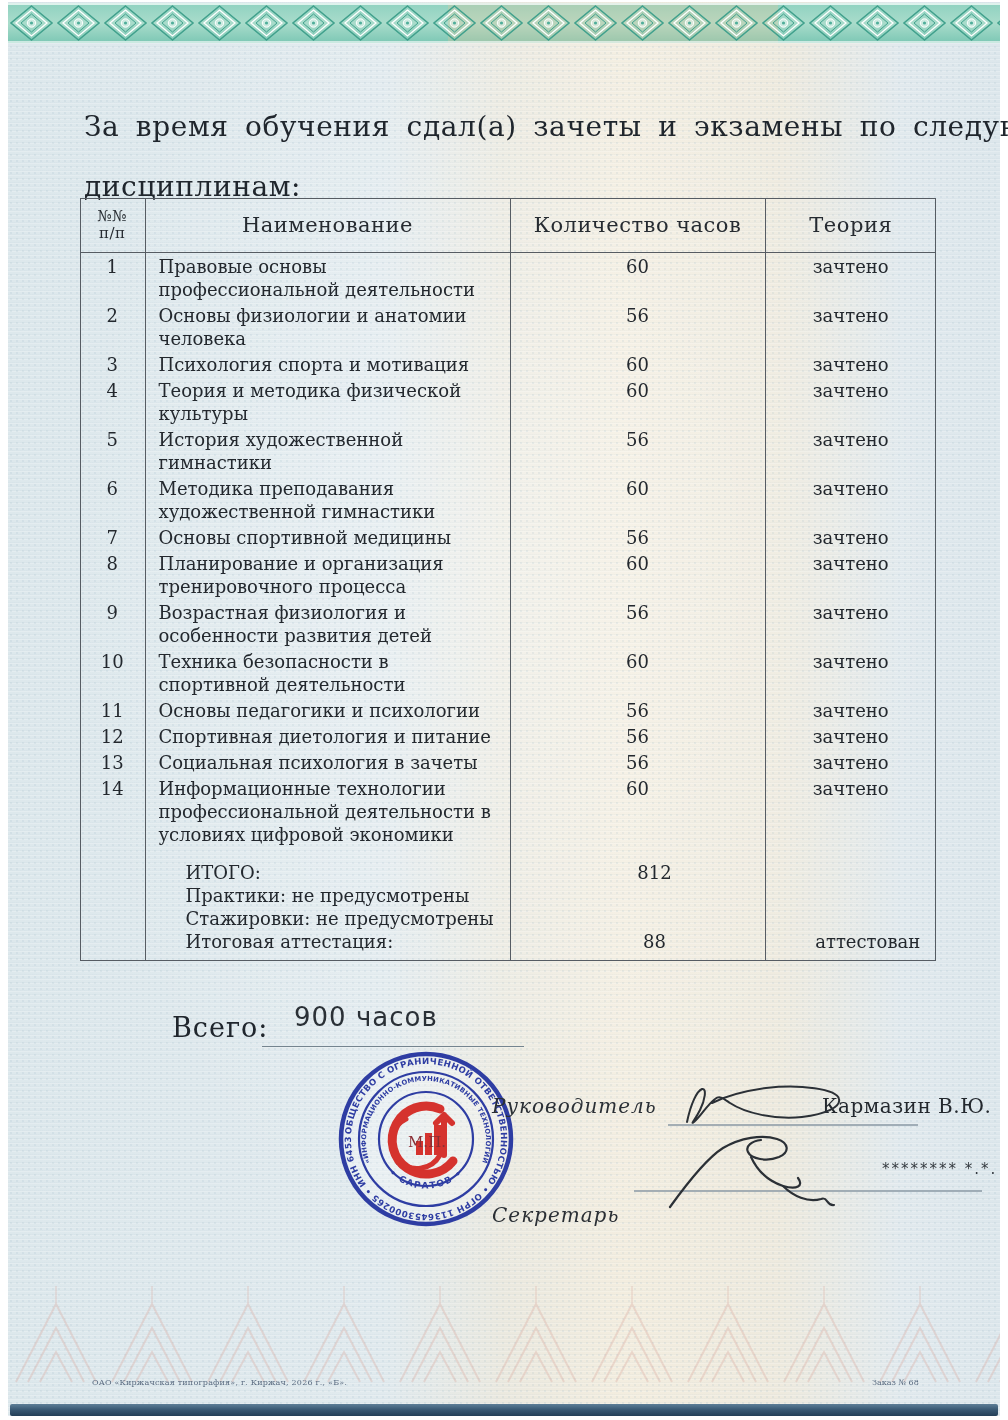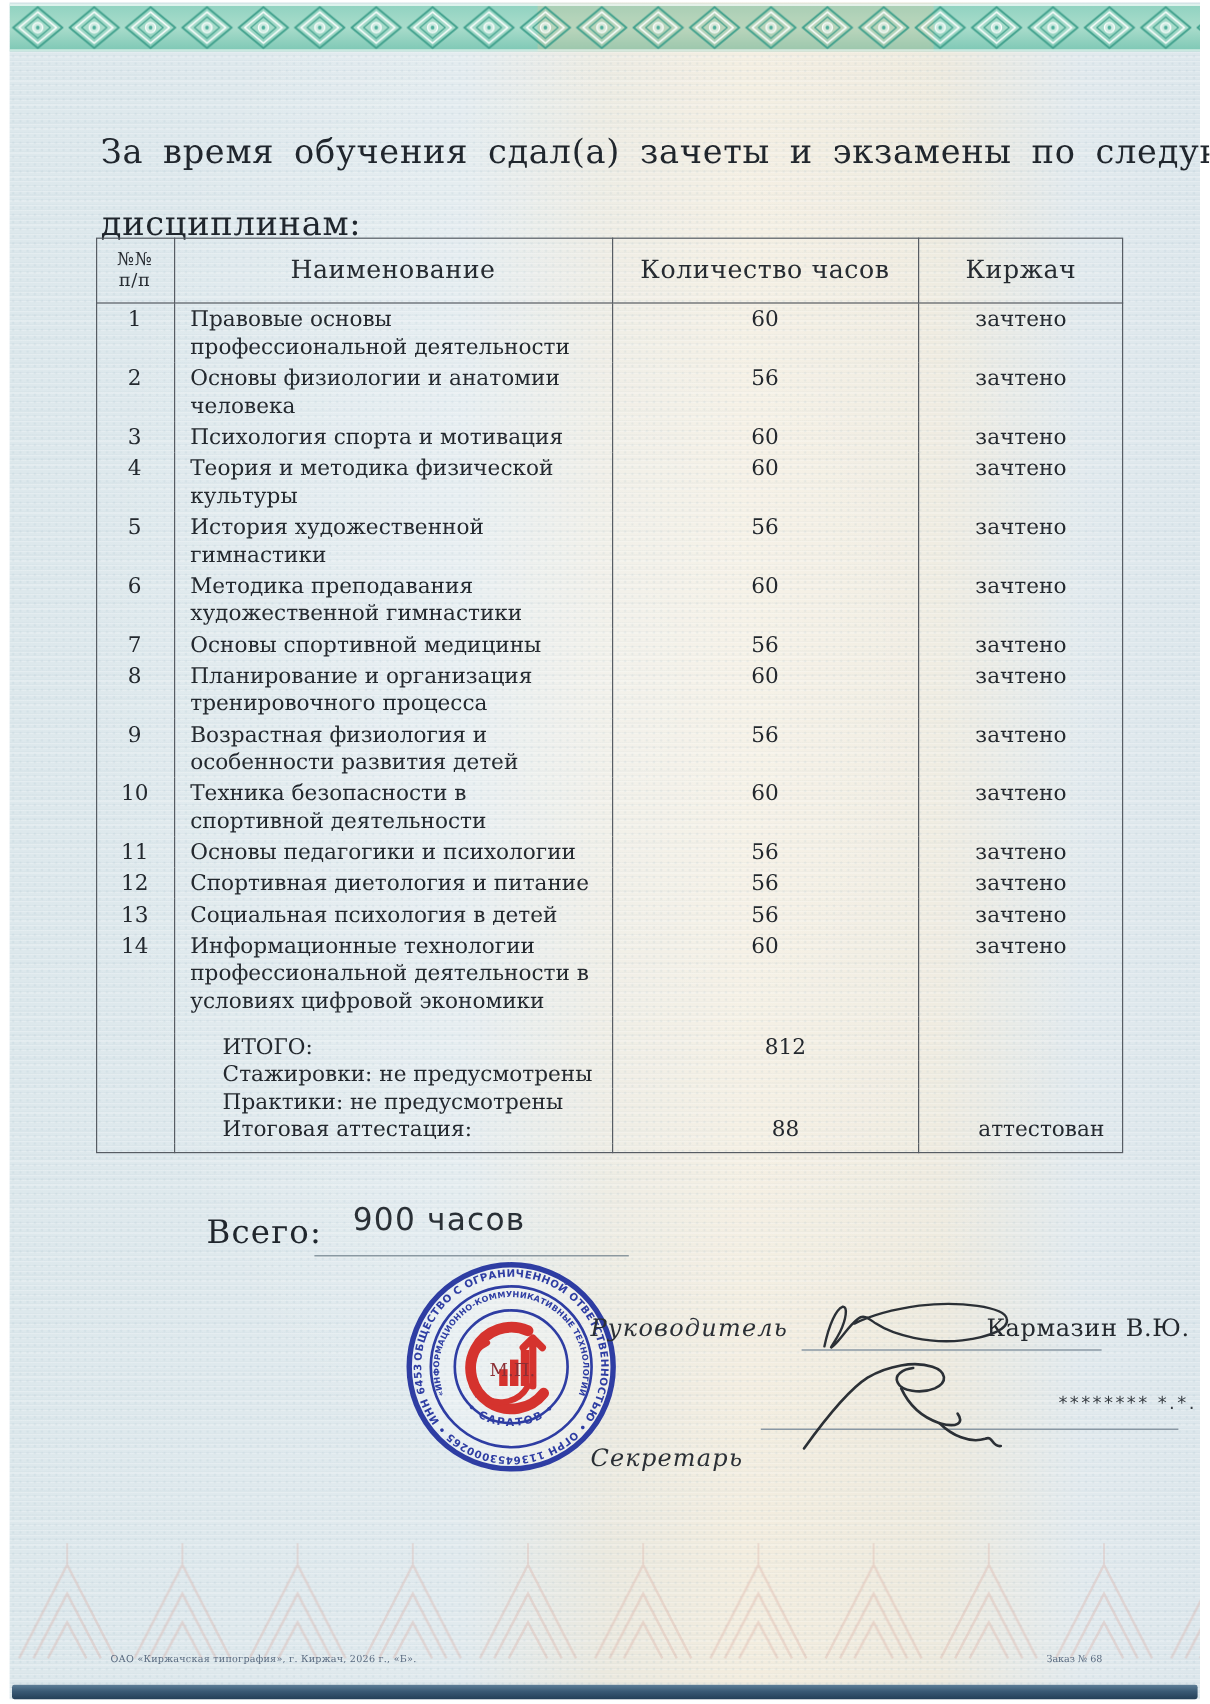--- a/index.html
+++ b/index.html
@@ -125,21 +125,21 @@
         <col style="width:171px">
       </colgroup>
     <thead>
       <tr>
         <th class="h-num">
           <div>№№</div>
           <div>п/п</div>
         </th>
         <th>Наименование</th>
         <th>Количество часов</th>
-        <th>Киржач</th>
+        <th>Теория</th>
       </tr>
     </thead>
     <tbody id="tbody">
         <tr>
           <td class="num">1</td>
           <td class="name">Правовые основы профессиональной деятельности</td>
           <td class="hours">60</td>
           <td class="grade">зачтено</td>
         </tr>
         <tr>
@@ -203,21 +203,21 @@
           <td class="grade">зачтено</td>
         </tr>
         <tr>
           <td class="num">12</td>
           <td class="name">Спортивная диетология и питание</td>
           <td class="hours">56</td>
           <td class="grade">зачтено</td>
         </tr>
         <tr>
           <td class="num">13</td>
-          <td class="name">Социальная психология в детей</td>
+          <td class="name">Социальная психология в зачеты</td>
           <td class="hours">56</td>
           <td class="grade">зачтено</td>
         </tr>
         <tr>
           <td class="num">14</td>
           <td class="name">Информационные технологии профессиональной деятельности в условиях цифровой экономики</td>
           <td class="hours">60</td>
           <td class="grade">зачтено</td>
         </tr>
         <tr class="spacer">
@@ -227,27 +227,27 @@
           <td class="grade"></td>
         </tr>
         <tr class="summary">
           <td class="num"></td>
           <td class="name">ИТОГО:</td>
           <td class="hours">812</td>
           <td class="grade"></td>
         </tr>
         <tr class="summary">
           <td class="num"></td>
+          <td class="name">Практики: не предусмотрены</td>
+          <td class="hours"></td>
+          <td class="grade"></td>
+        </tr>
+        <tr class="summary">
+          <td class="num"></td>
           <td class="name">Стажировки: не предусмотрены</td>
-          <td class="hours"></td>
-          <td class="grade"></td>
-        </tr>
-        <tr class="summary">
-          <td class="num"></td>
-          <td class="name">Практики: не предусмотрены</td>
           <td class="hours"></td>
           <td class="grade"></td>
         </tr>
         <tr class="summary">
           <td class="num"></td>
           <td class="name">Итоговая аттестация:</td>
           <td class="hours">88</td>
           <td class="grade">аттестован</td>
         </tr>
         <tr class="endpad">

